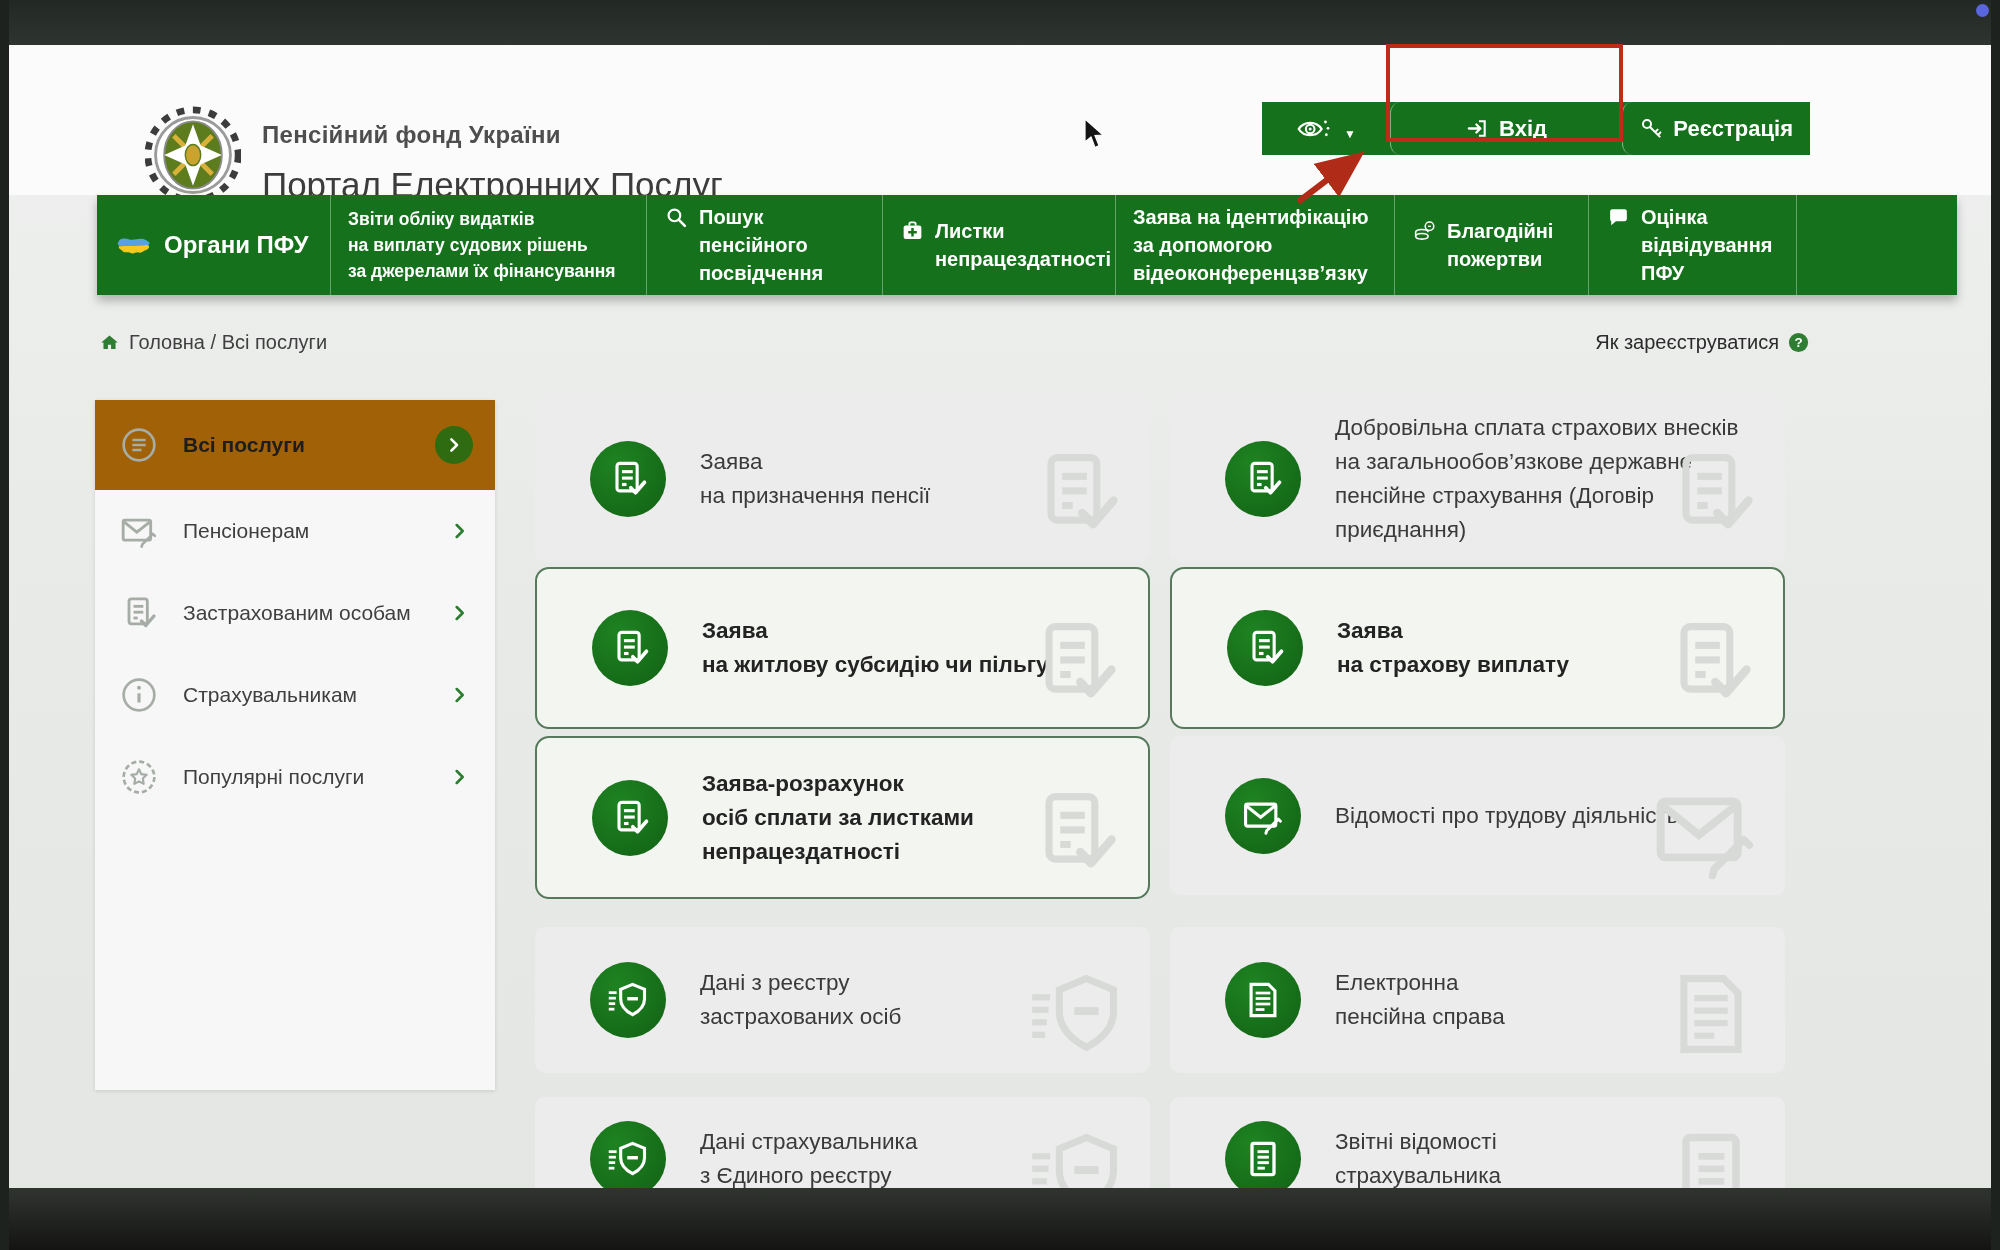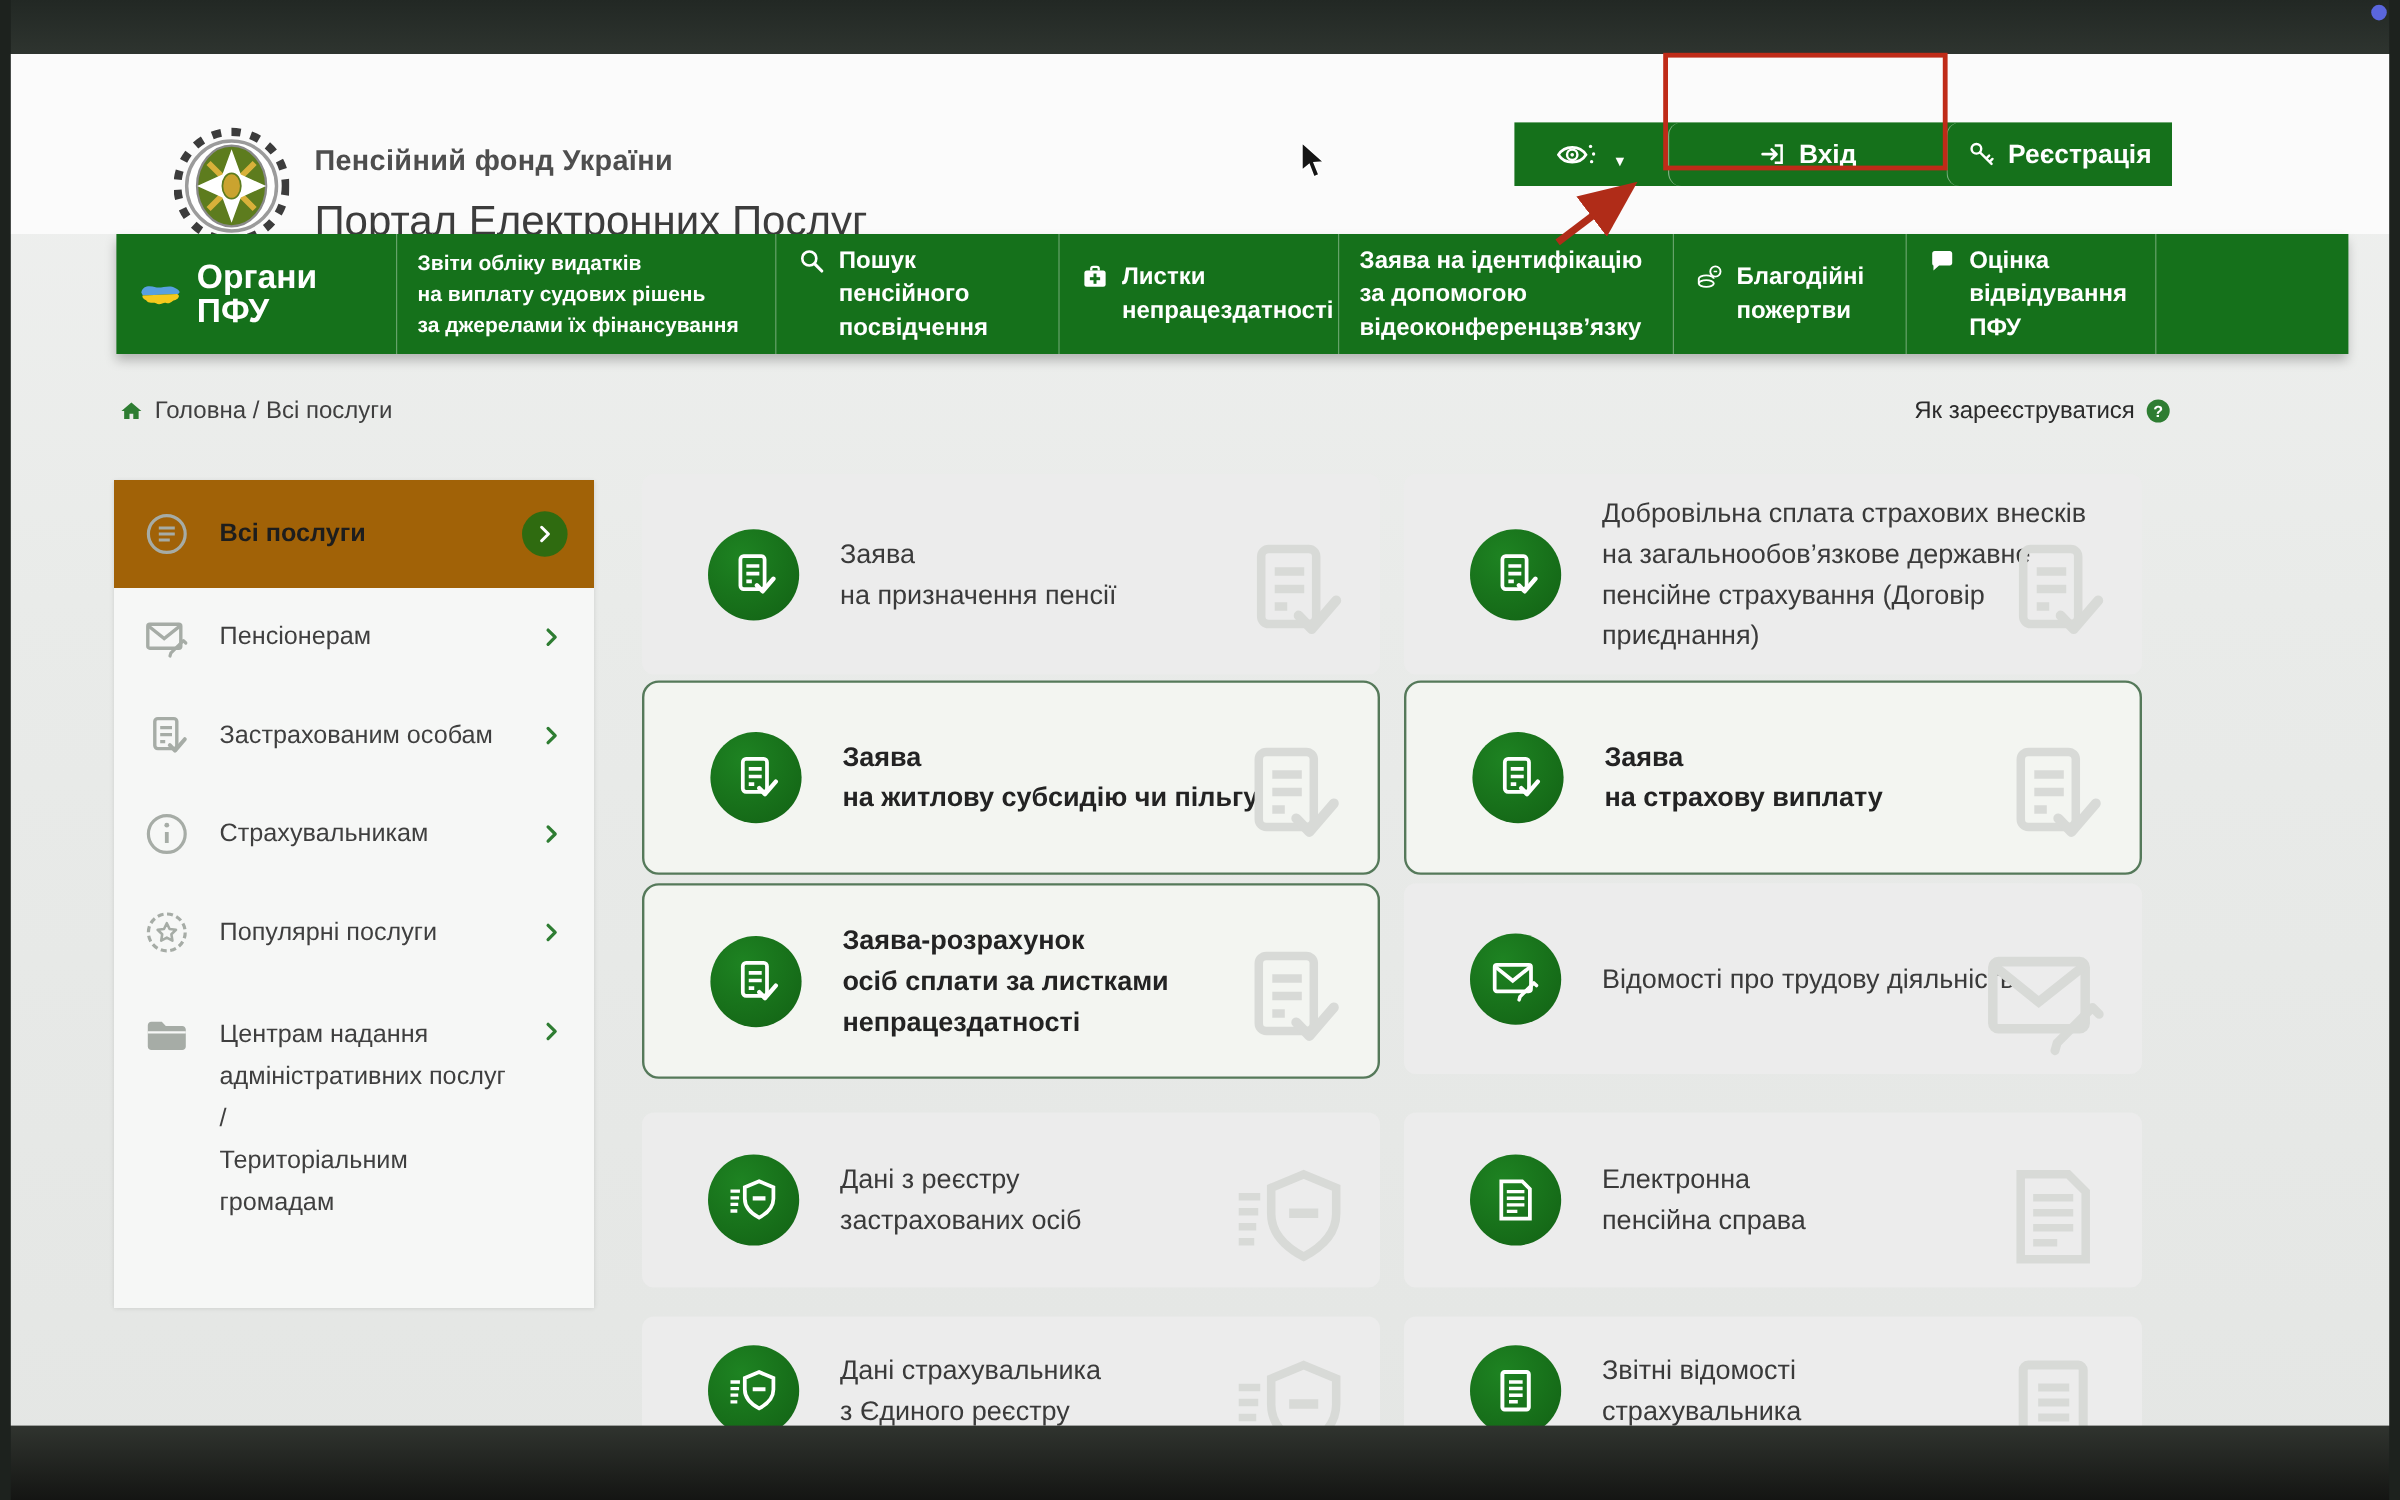--- a/index.html
+++ b/index.html
@@ -33,21 +33,21 @@
   .ann-arrow{position:absolute;left:1272px;top:138px;z-index:10;}
   .cursor{position:absolute;left:1082px;top:118px;z-index:11;}
 
   
   .nav{position:absolute;left:97px;top:195px;width:1860px;height:100px;background:#15711b;display:flex;color:#fff;box-shadow:0 6px 9px rgba(0,0,0,.25);z-index:2;}
   .nav-sec{display:flex;align-items:center;padding:0 17px;border-right:1px solid rgba(255,255,255,.35);}
   .nav-sec:last-child{border-right:none;}
   .nav-inner{display:flex;gap:10px;align-items:flex-start;}
   .nav-ic{width:25px;height:25px;margin-top:2px;flex:0 0 auto;}
   .nav-label{font-weight:bold;font-size:20px;line-height:28px;}
-  .nav-sec.big .nav-label{font-size:28px;line-height:28px;}
+  .nav-sec.big .nav-label{font-size:24px;line-height:28px;}
   .nav-sec.big .nav-inner{align-items:center;}
   .nav-sec.big .nav-ic{width:40px;height:28px;margin-top:0;}
   .nav-sec.small .nav-label{font-size:17.5px;line-height:26px;}
 
   
   .bc{position:absolute;left:99px;top:331px;display:flex;align-items:center;gap:9px;font-size:20px;color:#3f3f3f;z-index:2;}
   .bc svg{width:21px;height:21px;color:#2e7d32;}
   .help{position:absolute;right:190px;top:331px;display:flex;align-items:center;gap:8px;font-size:20px;color:#2b2b2b;z-index:2;}
   .help svg{width:23px;height:23px;}
 
@@ -353,31 +353,20 @@
     </div>
     <div class="sb-row" style="height:82px">
       <svg class="ric">
           <use href="#i-star-badge"></use>
         </svg>
       <span class="pre">Популярні послуги</span>
       <svg class="sb-chev">
           <use href="#i-chev"></use>
         </svg>
     </div>
-    <div class="sb-row ml" style="height:108px">
-      <svg class="ric">
-          <use href="#i-folder"></use>
-        </svg>
-      <span class="pre">Центрам надання
-адміністративних послуг /
-Територіальним громадам</span>
-      <svg class="sb-chev">
-          <use href="#i-chev"></use>
-        </svg>
-    </div>
   </div>
 
   <div class="card" style="left:535px;top:395px;width:615px;height:167px">
     <div class="card-ic">
         <svg>
           <use href="#i-doc-check"></use>
         </svg>
       </div>
     <div class="card-title pre">Заява
 на призначення пенсії</div>

